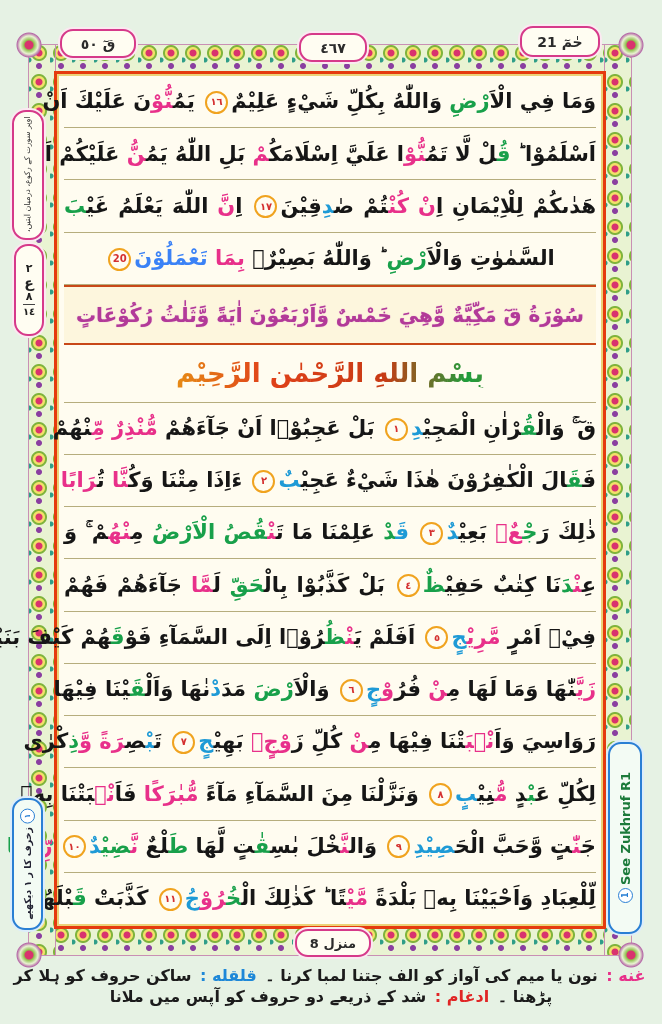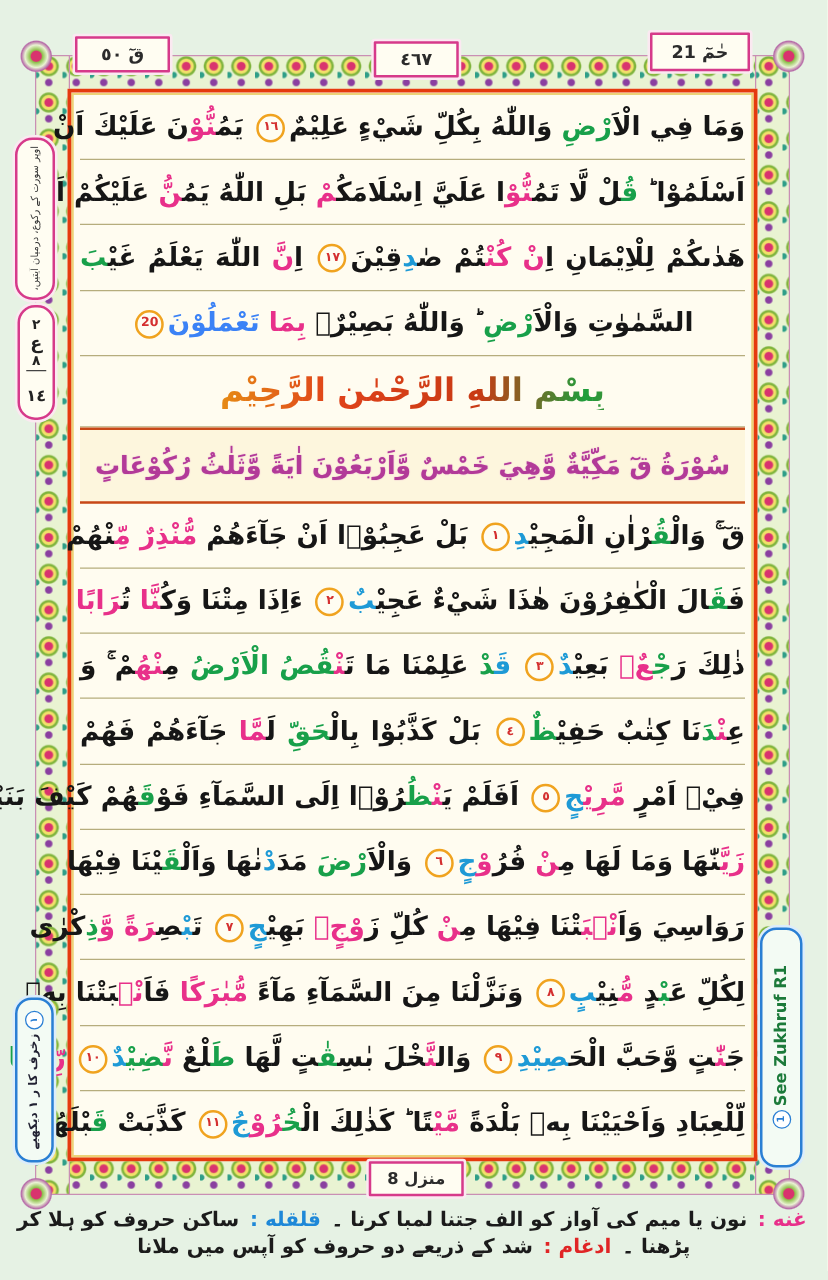--- a/index.html
+++ b/index.html
@@ -77,21 +77,21 @@
   @supports (-webkit-background-clip:text){
     .bismillah-text{
       background:linear-gradient(90deg,#1f9e3c 0%,#e8a013 16%,#e0421a 38%,#c83a14 60%,#1f9e3c 76%,#e0421a 100%);
       -webkit-background-clip:text;background-clip:text;color:transparent;
     }
   }
 
   
   .pill{
     position:absolute;background:#fffdf2;
-    border:2px solid #d63a8a;border-radius:1px;
+    border:2px solid #d63a8a;border-radius:13px;
     display:flex;align-items:center;justify-content:center;
     font-weight:700;color:#2b2b2b;direction:rtl;
     box-shadow:0 0 0 2px #fbe9f1;
   }
   .pill-surah{left:60px;top:29px;width:72px;height:25px;font-size:14px;}
   .pill-page{left:299px;top:33px;width:64px;height:25px;font-size:14px;}
   .pill-juz{left:520px;top:26px;width:76px;height:27px;font-size:14px;}
   .pill-manzil{left:295px;top:929px;width:72px;height:24px;font-size:13px;}
 
   
@@ -105,21 +105,21 @@
   .vtext{
     writing-mode:vertical-rl;transform:rotate(180deg);
     font-size:8px;color:#333;direction:rtl;line-height:1.1;
     max-height:118px;overflow:hidden;white-space:nowrap;
   }
   .vpill-ruku{left:14px;top:244px;width:26px;height:88px;font-weight:700;color:#222;}
   .vpill-ruku span{display:block;text-align:center;line-height:1.15;}
   .ruku-top{font-size:11px;}
   .ruku-ain{font-size:14px;}
   .ruku-mid{font-size:11px;}
-  .ruku-bottom{font-size:13px;border-top:1px solid #444;padding-top:14px;}
+  .ruku-bottom{font-size:10px;border-top:1px solid #444;padding-top:1px;}
 
   .bluepill{
     position:absolute;background:#f3fbf4;
     border:2px solid #2a7fd4;border-radius:13px;
     display:flex;flex-direction:column;align-items:center;justify-content:center;
     box-shadow:0 0 0 2px #dcedfb;overflow:hidden;
   }
   .bluepill-left{left:12px;top:798px;width:27px;height:128px;}
   .bluepill-right{left:608px;top:742px;width:30px;height:188px;}
   .vref{
@@ -165,25 +165,25 @@
           </div>
           <div class="row">
             <span class="line-text"><span style="color: rgb(22, 22, 22);">اَسْلَمُوْا ؕ </span><span style="color: rgb(24, 160, 74);">قُ</span><span style="color: rgb(22, 22, 22);">لْ لَّا تَمُ</span><span style="color: rgb(232, 48, 138);">نُّوْ</span><span style="color: rgb(22, 22, 22);">ا عَلَيَّ اِسْلَامَكُ</span><span style="color: rgb(232, 48, 138);">مْ</span><span style="color: rgb(22, 22, 22);"> بَلِ اللّٰهُ يَمُ</span><span style="color: rgb(232, 48, 138);">نُّ</span><span style="color: rgb(22, 22, 22);"> عَلَيْكُمْ اَنْ</span></span>
           </div>
           <div class="row">
             <span class="line-text"><span style="color: rgb(22, 22, 22);">هَدٰىكُمْ لِلْاِيْمَانِ اِ</span><span style="color: rgb(232, 48, 138);">نْ كُنْ</span><span style="color: rgb(22, 22, 22);">تُمْ صٰ</span><span style="color: rgb(30, 154, 214);">دِ</span><span style="color: rgb(22, 22, 22);">قِيْنَ</span><span class="aya">١٧</span><span style="color: rgb(22, 22, 22);"> اِ</span><span style="color: rgb(232, 48, 138);">نَّ</span><span style="color: rgb(22, 22, 22);"> اللّٰهَ يَعْلَمُ غَيْ</span><span style="color: rgb(24, 160, 74);">بَ</span></span>
           </div>
           <div class="row">
             <span class="line-text center"><span style="color: rgb(22, 22, 22);">السَّمٰوٰتِ وَالْاَ</span><span style="color: rgb(24, 160, 74);">رْضِ</span><span style="color: rgb(22, 22, 22);"> ؕ وَاللّٰهُ بَصِيْرٌۢ </span><span style="color: rgb(232, 48, 138);">بِمَا</span><span style="color: #3b82f6;"> تَعْمَلُوْنَ</span><span class="aya">20</span></span>
           </div>
+          <div class="row row-surah">
+            <span class="surah-title">سُوْرَةُ قٓ مَكِّيَّةٌ وَّهِيَ خَمْسٌ وَّاَرْبَعُوْنَ اٰيَةً وَّثَلٰثُ رُكُوْعَاتٍ</span>
+          </div>
           <div class="row row-bismillah">
             <span class="bismillah-text">بِسْمِ اللهِ الرَّحْمٰنِ الرَّحِيْمِ</span>
-          </div>
-          <div class="row row-surah">
-            <span class="surah-title">سُوْرَةُ قٓ مَكِّيَّةٌ وَّهِيَ خَمْسٌ وَّاَرْبَعُوْنَ اٰيَةً وَّثَلٰثُ رُكُوْعَاتٍ</span>
           </div>
           <div class="row">
             <span class="line-text"><span style="color: rgb(22, 22, 22);">قٓ ۚ وَالْ</span><span style="color: rgb(24, 160, 74);">قُ</span><span style="color: rgb(22, 22, 22);">رْاٰنِ الْمَجِيْ</span><span style="color: rgb(30, 154, 214);">دِ</span><span class="aya">١</span><span style="color: rgb(22, 22, 22);"> بَلْ عَجِبُوْۤا اَنْ جَآءَهُمْ </span><span style="color: rgb(232, 48, 138);">مُّنْذِرٌ مِّ</span><span style="color: rgb(22, 22, 22);">نْهُمْ</span></span>
           </div>
           <div class="row">
             <span class="line-text"><span style="color: rgb(22, 22, 22);">فَ</span><span style="color: rgb(24, 160, 74);">قَ</span><span style="color: rgb(22, 22, 22);">الَ الْكٰفِرُوْنَ هٰذَا شَيْءٌ عَجِيْ</span><span style="color: rgb(30, 154, 214);">بٌ</span><span class="aya">٢</span><span style="color: rgb(22, 22, 22);"> ءَاِذَا مِتْنَا وَكُ</span><span style="color: rgb(232, 48, 138);">نَّا</span><span style="color: rgb(22, 22, 22);"> تُ</span><span style="color: rgb(232, 48, 138);">رَابًا</span></span>
           </div>
           <div class="row">
             <span class="line-text"><span style="color: rgb(22, 22, 22);">ذٰلِكَ رَ</span><span style="color: rgb(24, 160, 74);">جْ</span><span style="color: rgb(232, 48, 138);">عٌۢ</span><span style="color: rgb(22, 22, 22);"> بَعِيْ</span><span style="color: rgb(30, 154, 214);">دٌ</span><span class="aya">٣</span><span style="color: rgb(22, 22, 22);"> </span><span style="color: rgb(30, 154, 214);">قَ</span><span style="color: rgb(24, 160, 74);">دْ</span><span style="color: rgb(22, 22, 22);"> عَلِمْنَا مَا تَ</span><span style="color: rgb(232, 48, 138);">نْ</span><span style="color: rgb(24, 160, 74);">قُصُ الْاَرْضُ</span><span style="color: rgb(22, 22, 22);"> مِ</span><span style="color: rgb(232, 48, 138);">نْهُ</span><span style="color: rgb(22, 22, 22);">مْ ۚ وَ</span></span>
           </div>

